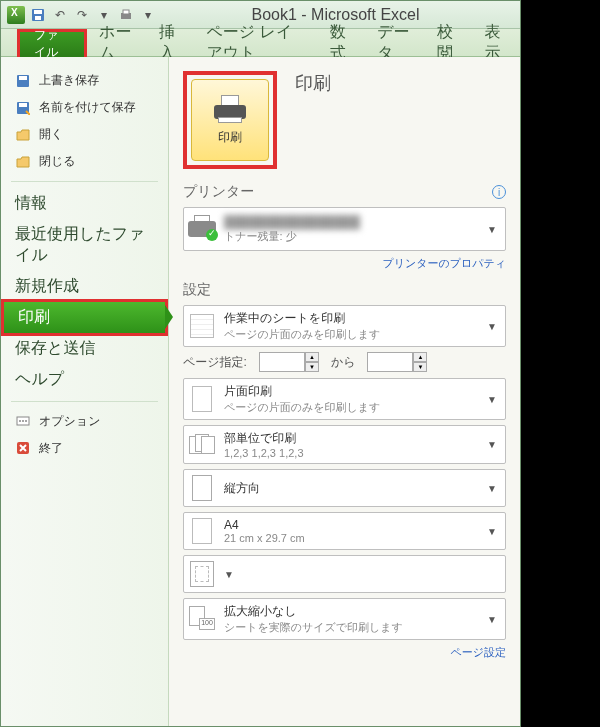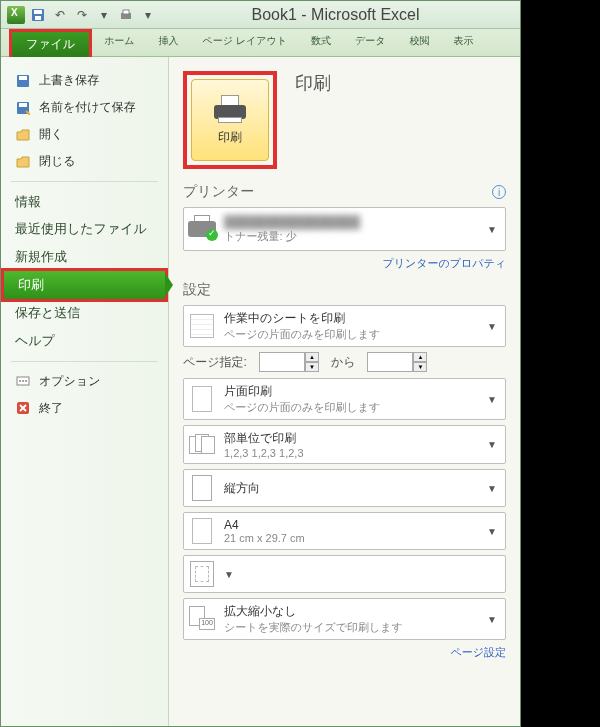--- a/index.html
+++ b/index.html
@@ -8,29 +8,29 @@
 
   
   .titlebar { height: 28px; background: linear-gradient(to bottom, #e8f3e8, #d6e8d6); display: flex; align-items: center; padding: 0 6px; border-bottom: 1px solid #a8c4a8; }
   .qat { display: flex; align-items: center; gap: 4px; }
   .qat-icon { width: 18px; height: 18px; display: flex; align-items: center; justify-content: center; font-size: 12px; color: #555; cursor: pointer; }
   .app-icon { width: 18px; height: 18px; background: linear-gradient(to bottom, #7fbf4f, #2e7d1f); border-radius: 2px; position: relative; }
   .app-icon::after { content: "X"; position: absolute; color: #fff; font-size: 10px; font-weight: bold; left: 4px; top: 1px; }
   .title-text { flex: 1; text-align: center; font-size: 16px; color: #444; }
 
   
-  .ribbon-tabs { height: 28px; background: linear-gradient(to bottom, #e0eed9, #d3e6cb); display: flex; align-items: flex-start; border-bottom: 1px solid #9cbf95; padding-left: 8px; }
+  .ribbon-tabs { height: 28px; background: linear-gradient(to bottom, #e0eed9, #d3e6cb); display: flex; align-items: center; border-bottom: 1px solid #9cbf95; padding-left: 16px; }
   .file-tab { background: linear-gradient(to bottom, #3c9a23, #2b7c18); color: #fff; height: 28px; padding: 0 14px; display: flex; align-items: center; font-size: 12px; border: 3px solid #e03030; border-bottom: none; position: relative; z-index: 2; }
-  .tab { padding: 0 12px; height: 24px; display: flex; align-items: center; font-size: 10px; color: #3a5a3a; cursor: pointer; }
+  .tab { padding: 0 12px; height: 24px; display: flex; align-items: center; font-size: 16px; color: #3a5a3a; cursor: pointer; }
 
   
   .body { display: flex; height: calc(100% - 56px); background: #701a75; border-radius: 22px; }
   .sidebar { width: 168px; background: linear-gradient(to right, #f5f9f3, #eef5ea); border-right: 1px solid #c5d9be; padding: 10px 0; }
   .side-item { display: flex; align-items: center; gap: 8px; padding: 5px 14px; font-size: 12px; color: #333; cursor: pointer; }
-  .side-item.no-icon { padding-left: 14px; font-size: 13px; color: #2e4a2e; }
+  .side-item.no-icon { padding-left: 14px; font-size: 16px; color: #2e4a2e; }
   .side-sep { height: 1px; background: #d0e0cc; margin: 6px 10px; }
   .side-icon { width: 16px; height: 16px; display: inline-flex; align-items: center; justify-content: center; }
   .side-item.active { background: linear-gradient(to bottom, #4db82e, #2e9118); color: #fff; position: relative; border: 3px solid #e03030; margin: -3px 0; }
   .side-item.active::after { content: ""; position: absolute; right: -8px; top: 50%; transform: translateY(-50%); border-left: 8px solid #2e9118; border-top: 12px solid transparent; border-bottom: 12px solid transparent; }
 
   
   .main { flex: 1; background: #f7f7f2; padding: 14px 14px 10px 14px; overflow: hidden; }
   .print-row { display: flex; align-items: flex-start; gap: 18px; margin-bottom: 14px; }
   .print-btn-wrap { border: 4px solid #e03030; padding: 4px; }
   .print-btn { width: 78px; height: 82px; background: linear-gradient(to bottom, #fff7d8, #ffe27a); border: 1px solid #d9b83a; border-radius: 4px; display: flex; flex-direction: column; align-items: center; justify-content: center; gap: 6px; cursor: pointer; }

